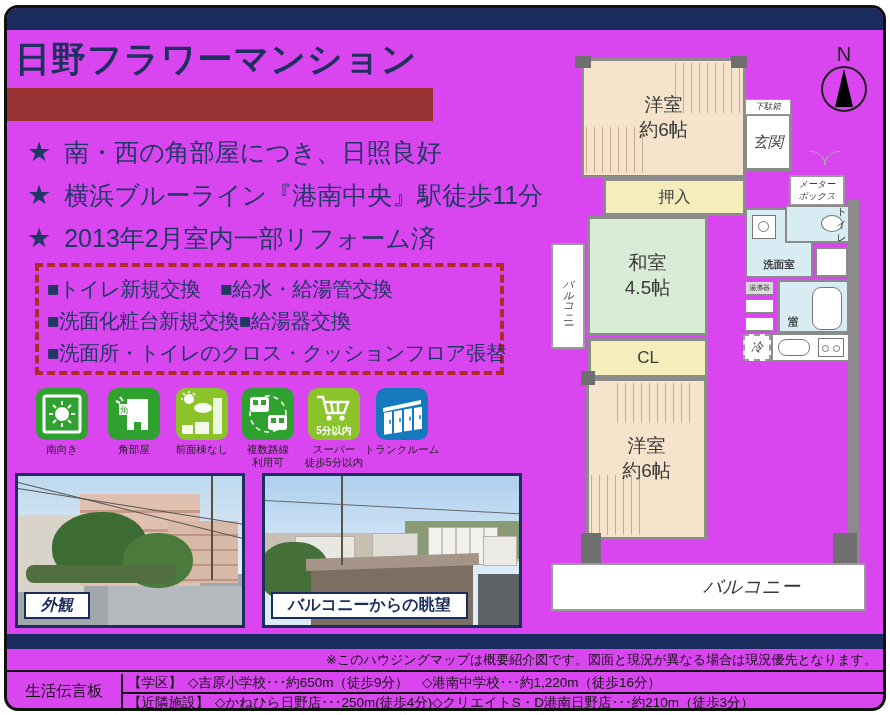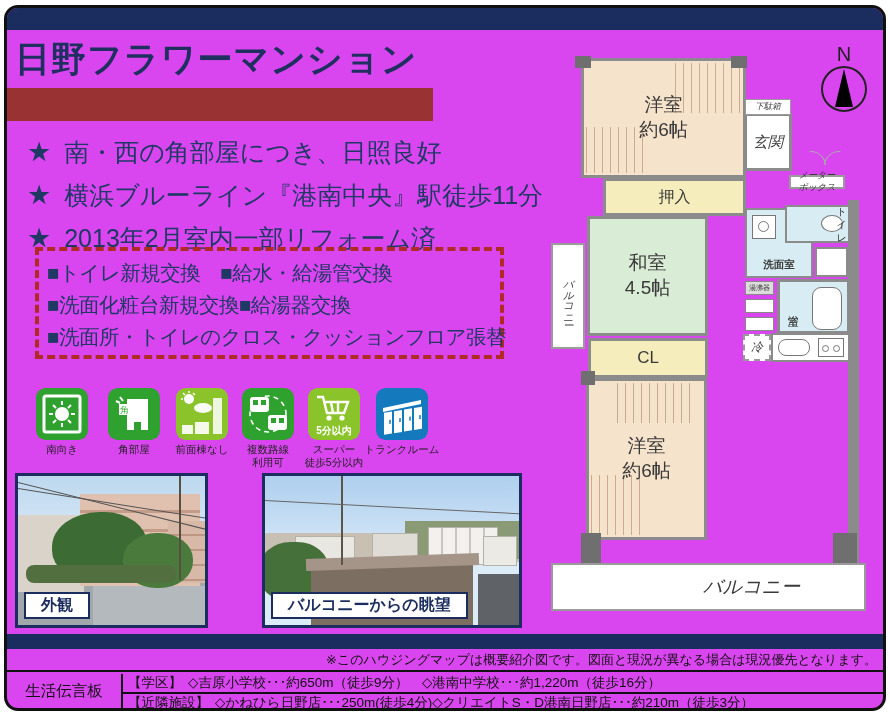--- a/index.html
+++ b/index.html
@@ -14,31 +14,31 @@
 
   
   .title { left:8px; top:28px; font-size:35px; font-weight:bold; color:#1f3060; letter-spacing:1px; white-space:nowrap; }
   .redbar { left:0; top:80px; width:426px; height:33px; background:#993333; }
 
   
   .bullet { left:20px; height:40px; display:flex; align-items:center; white-space:nowrap; color:#1f3864; font-size:25px; }
   .bullet .star { font-size:27px; margin-right:13px; color:#1f3864; }
 
   
-  .reno { left:28px; top:239px; width:469px; height:112px; border:4px dashed #b02a26; padding:6px 6px 0 8px; }
+  .reno { left:28px; top:255px; width:469px; height:112px; border:4px dashed #b02a26; padding:6px 6px 0 8px; }
   .reno-line { font-size:20.5px; color:#1f3864; line-height:1.55; white-space:nowrap; letter-spacing:-0.5px; }
 
   
   .feat { top:380px; width:78px; display:flex; flex-direction:column; align-items:center; }
   .feat svg { width:52px; height:52px; border-radius:9px; }
   .feat-label { margin-top:3px; font-size:10.5px; color:#222; text-align:center; white-space:pre-line; line-height:1.2; }
 
   
   .photo { top:465px; height:155px; border:3px solid #1b2c5e; overflow:hidden; background:#cfe3f4; }
-  .photo1 { left:8px;  width:193px; }
+  .photo1 { left:8px;  width:230px;font-style:italic; }
   .photo2 { left:255px; width:260px; }
   .caption { position:absolute; bottom:6px; left:6px; background:#fff; border:2px solid #1b2c5e;
              color:#1b2c5e; font-weight:bold; font-size:16px; padding:1px 15px; white-space:nowrap; z-index:5; }
   .scene { position:absolute; inset:0; }
 
   
   .navysep { left:0; right:0; top:626px; height:15px; background:#1b2c5e; }
   .noterow { left:0; right:0; top:641px; height:23px; border-bottom:2px solid #111;
              display:flex; align-items:center; justify-content:flex-end; padding-right:6px;
              font-size:13px; color:#111; white-space:nowrap; }
@@ -265,21 +265,21 @@
         <span>洋室
 約6帖</span>
       </div>
 
       <div class="room white" style="left:199px;top:58px;width:48px;height:58px;font-size:15px;">
         <span>玄関</span>
       </div>
       <div class="room white thinb" style="left:200px;top:44px;width:46px;height:16px;font-size:8.5px;border-width:1.5px;">
         <span>下駄箱</span>
       </div>
-      <div class="room white thinb" style="left:244px;top:120px;width:56px;height:14px;font-size:9px;border-width:2px;">
+      <div class="room white thinb" style="left:244px;top:120px;width:56px;height:31px;font-size:9px;border-width:2px;">
         <span>メーター
 ボックス</span>
       </div>
       <div class="arc" style="left:251px;top:96px;transform:rotate(40deg);"></div>
       <div class="arc" style="left:279px;top:96px;transform:rotate(-40deg);"></div>
 
       <div class="room yellow" style="left:58px;top:123px;width:143px;height:38px;font-size:16px;">
         <span>押入</span>
       </div>
       <div class="room green" style="left:42px;top:161px;width:121px;height:120px;font-size:19px;">

